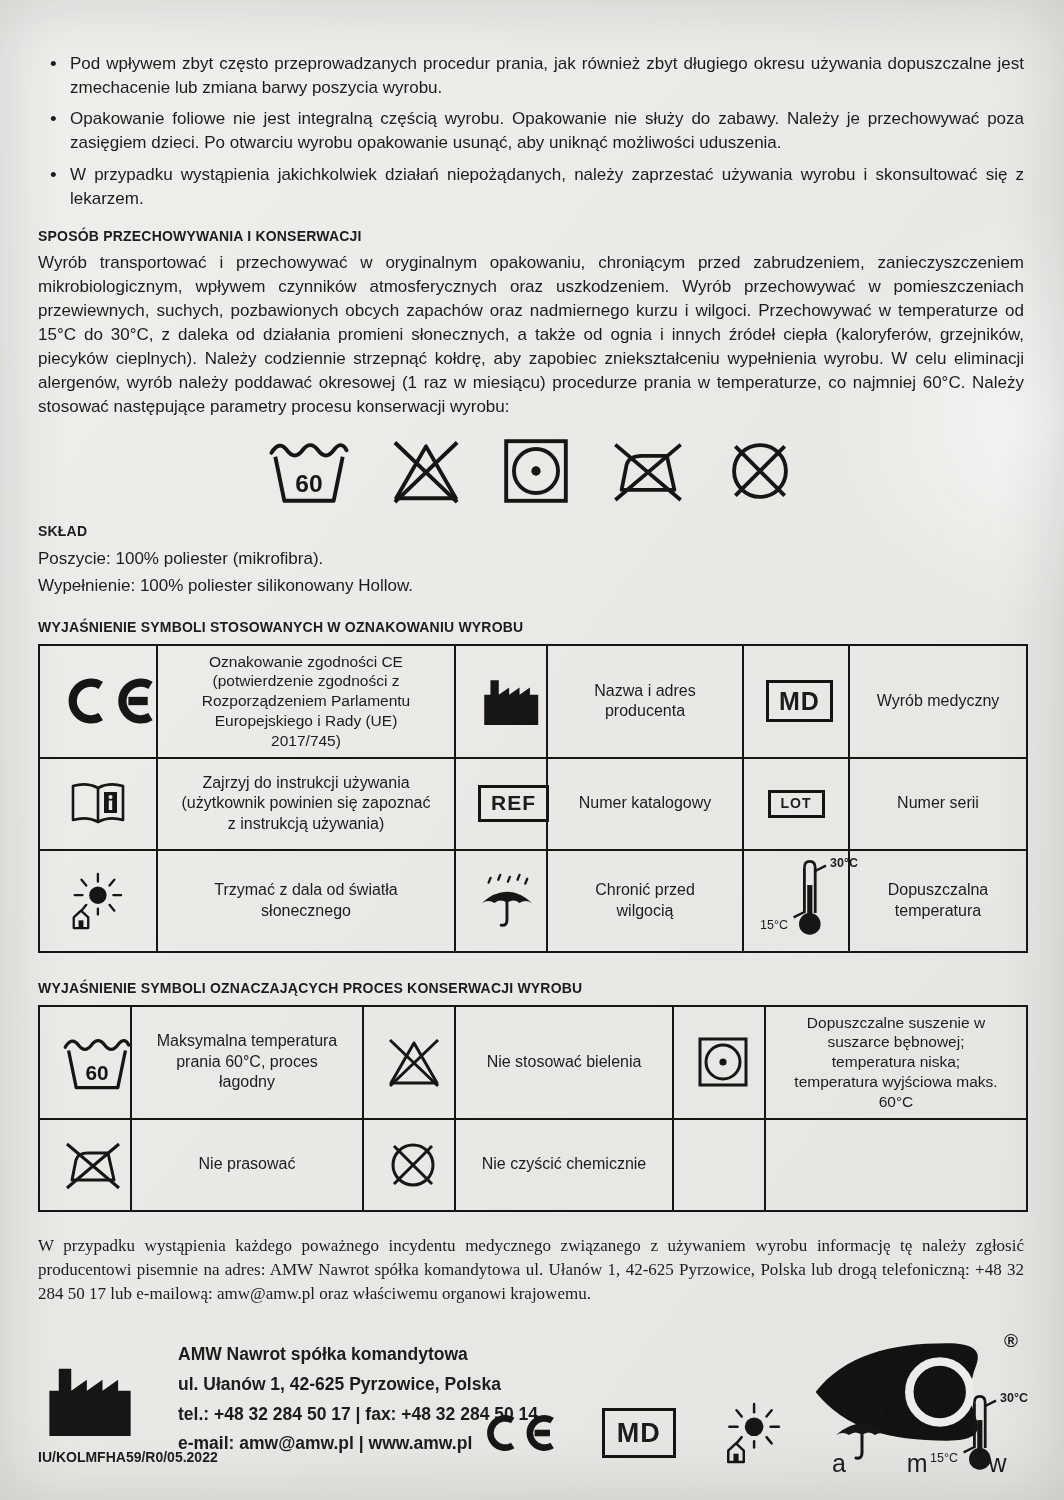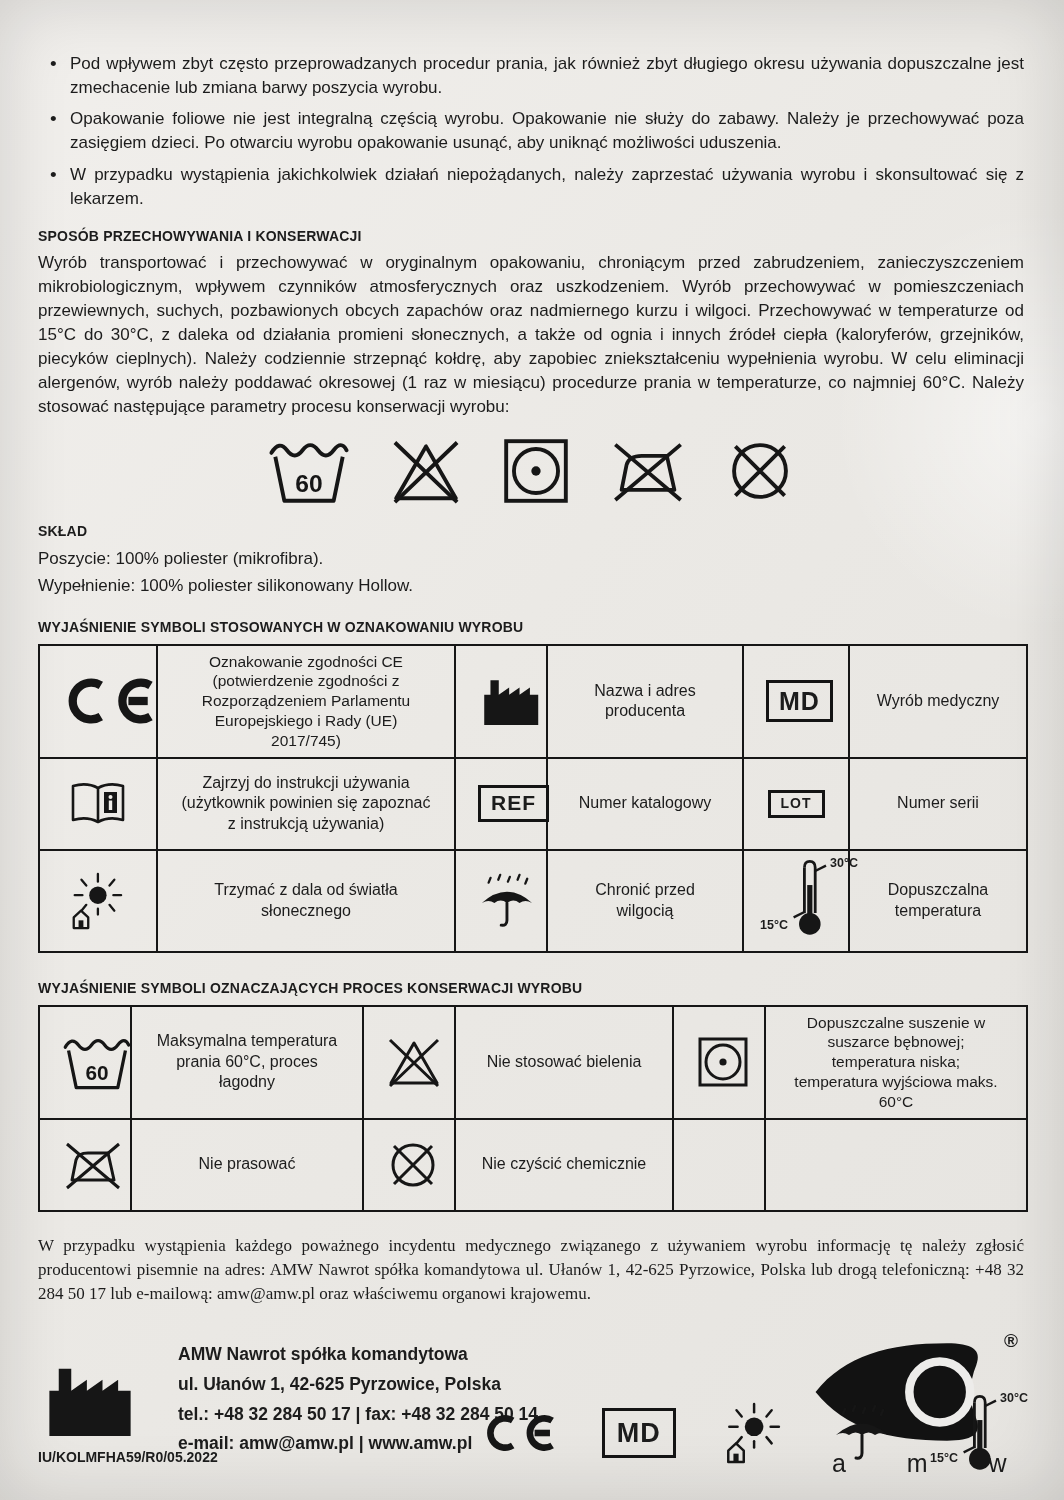--- a/index.html
+++ b/index.html
@@ -35,21 +35,21 @@
   .codebox { display:inline-block; border:3px solid #141414; font-weight:bold; font-size:25px; padding:2px 10px; letter-spacing:1px; background:transparent;text-align:center; }
   .i-std { height:54px; }
   .i-ce-t { width:96px; height:46px; }
   .i-book { height:48px; }
   .i-sun { height:58px; }
   .i-umb { height:56px; }
 
   .thermo { position:relative; width:88px; height:82px; display:inline-flex; justify-content:center; }
   .thermo svg { height:82px; }
   .thermo .t-max { position:absolute; top:-2px; right:-4px; font-size:12.5px; font-weight:bold; white-space:nowrap; }
-  .thermo .t-min { position:absolute; bottom:6px; left:-6px; font-size:12.5px; font-weight:bold; white-space:nowrap; }
+  .thermo .t-min { position:absolute; bottom:6px; left:-6px; font-size:12.5px; font-weight:normal; white-space:nowrap; }
 
   
   p.incident { margin:22px 0 0 0; text-align:justify;font-family:Liberation Serif, serif; }
 
   
   .mfr-row { display:flex; justify-content:space-between; align-items:flex-start; margin-top:34px; }
   .mfr-left { display:flex; align-items:center; gap:38px; padding-left:2px; }
   .mfr-left svg { width:100px; height:84px; }
   .mfr-text div { font-weight:bold; font-size:17.5px; line-height:1.7; }
   .logo-block { position:relative; width:212px; margin-right:8px; margin-top:-4px; }

